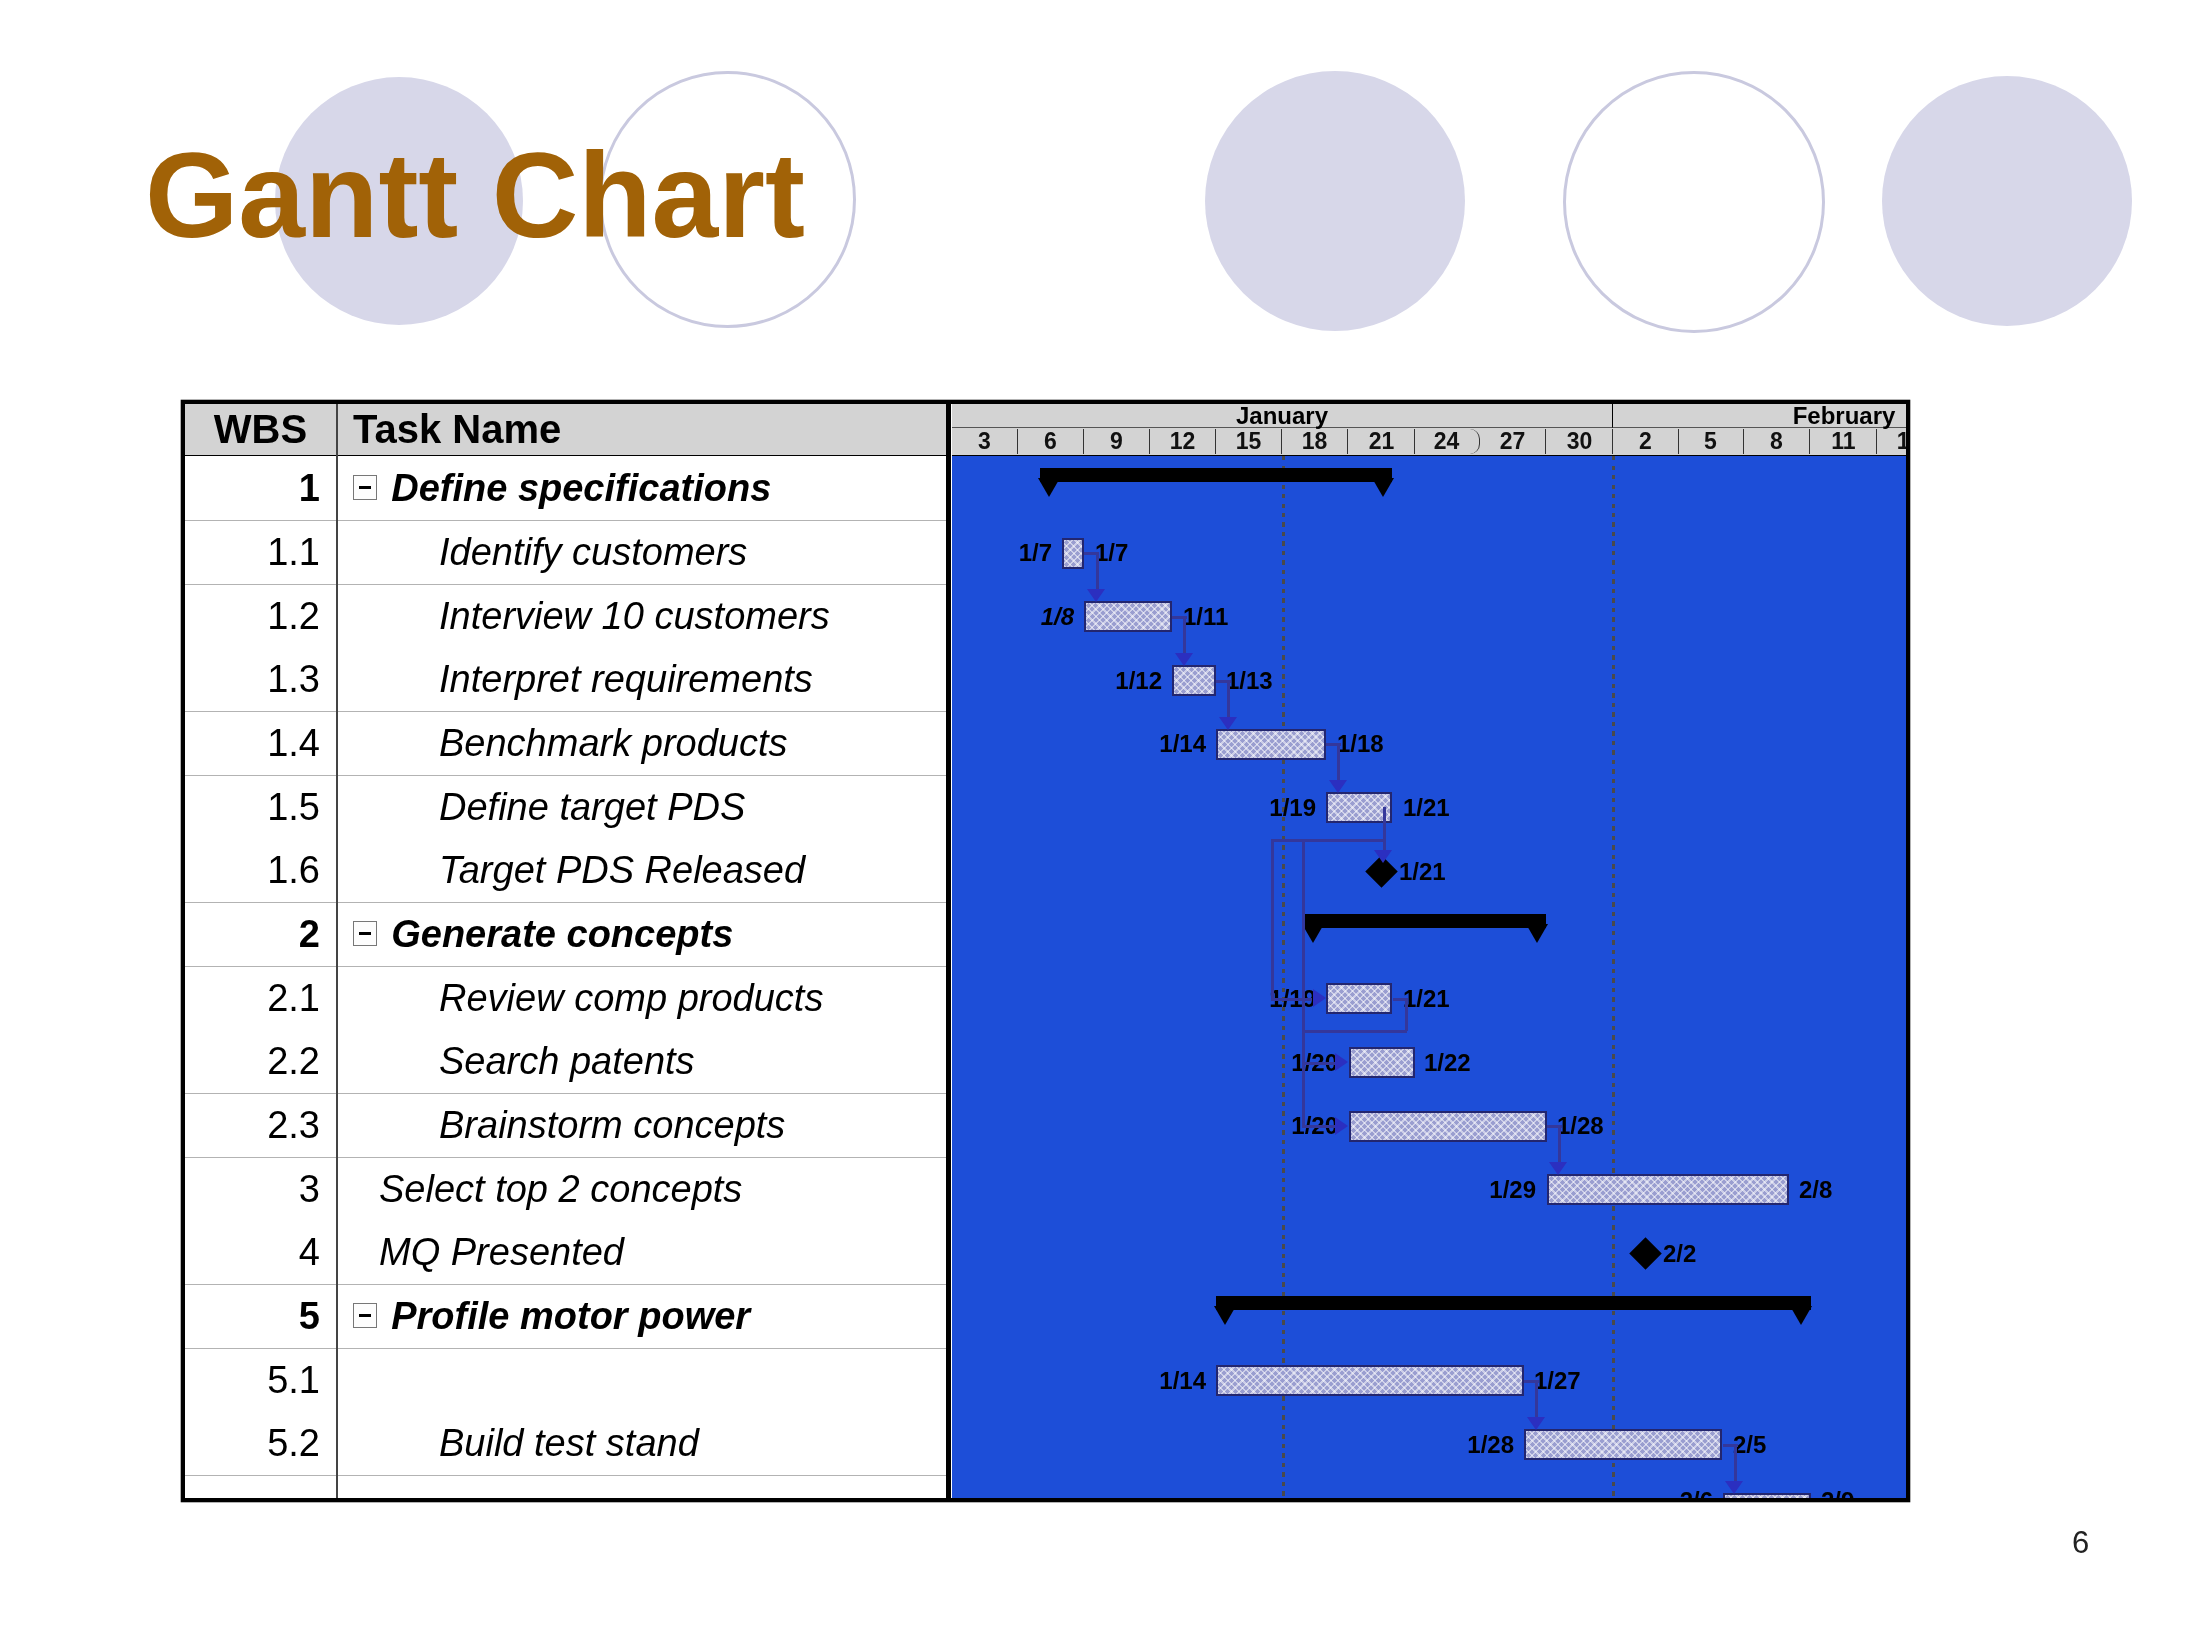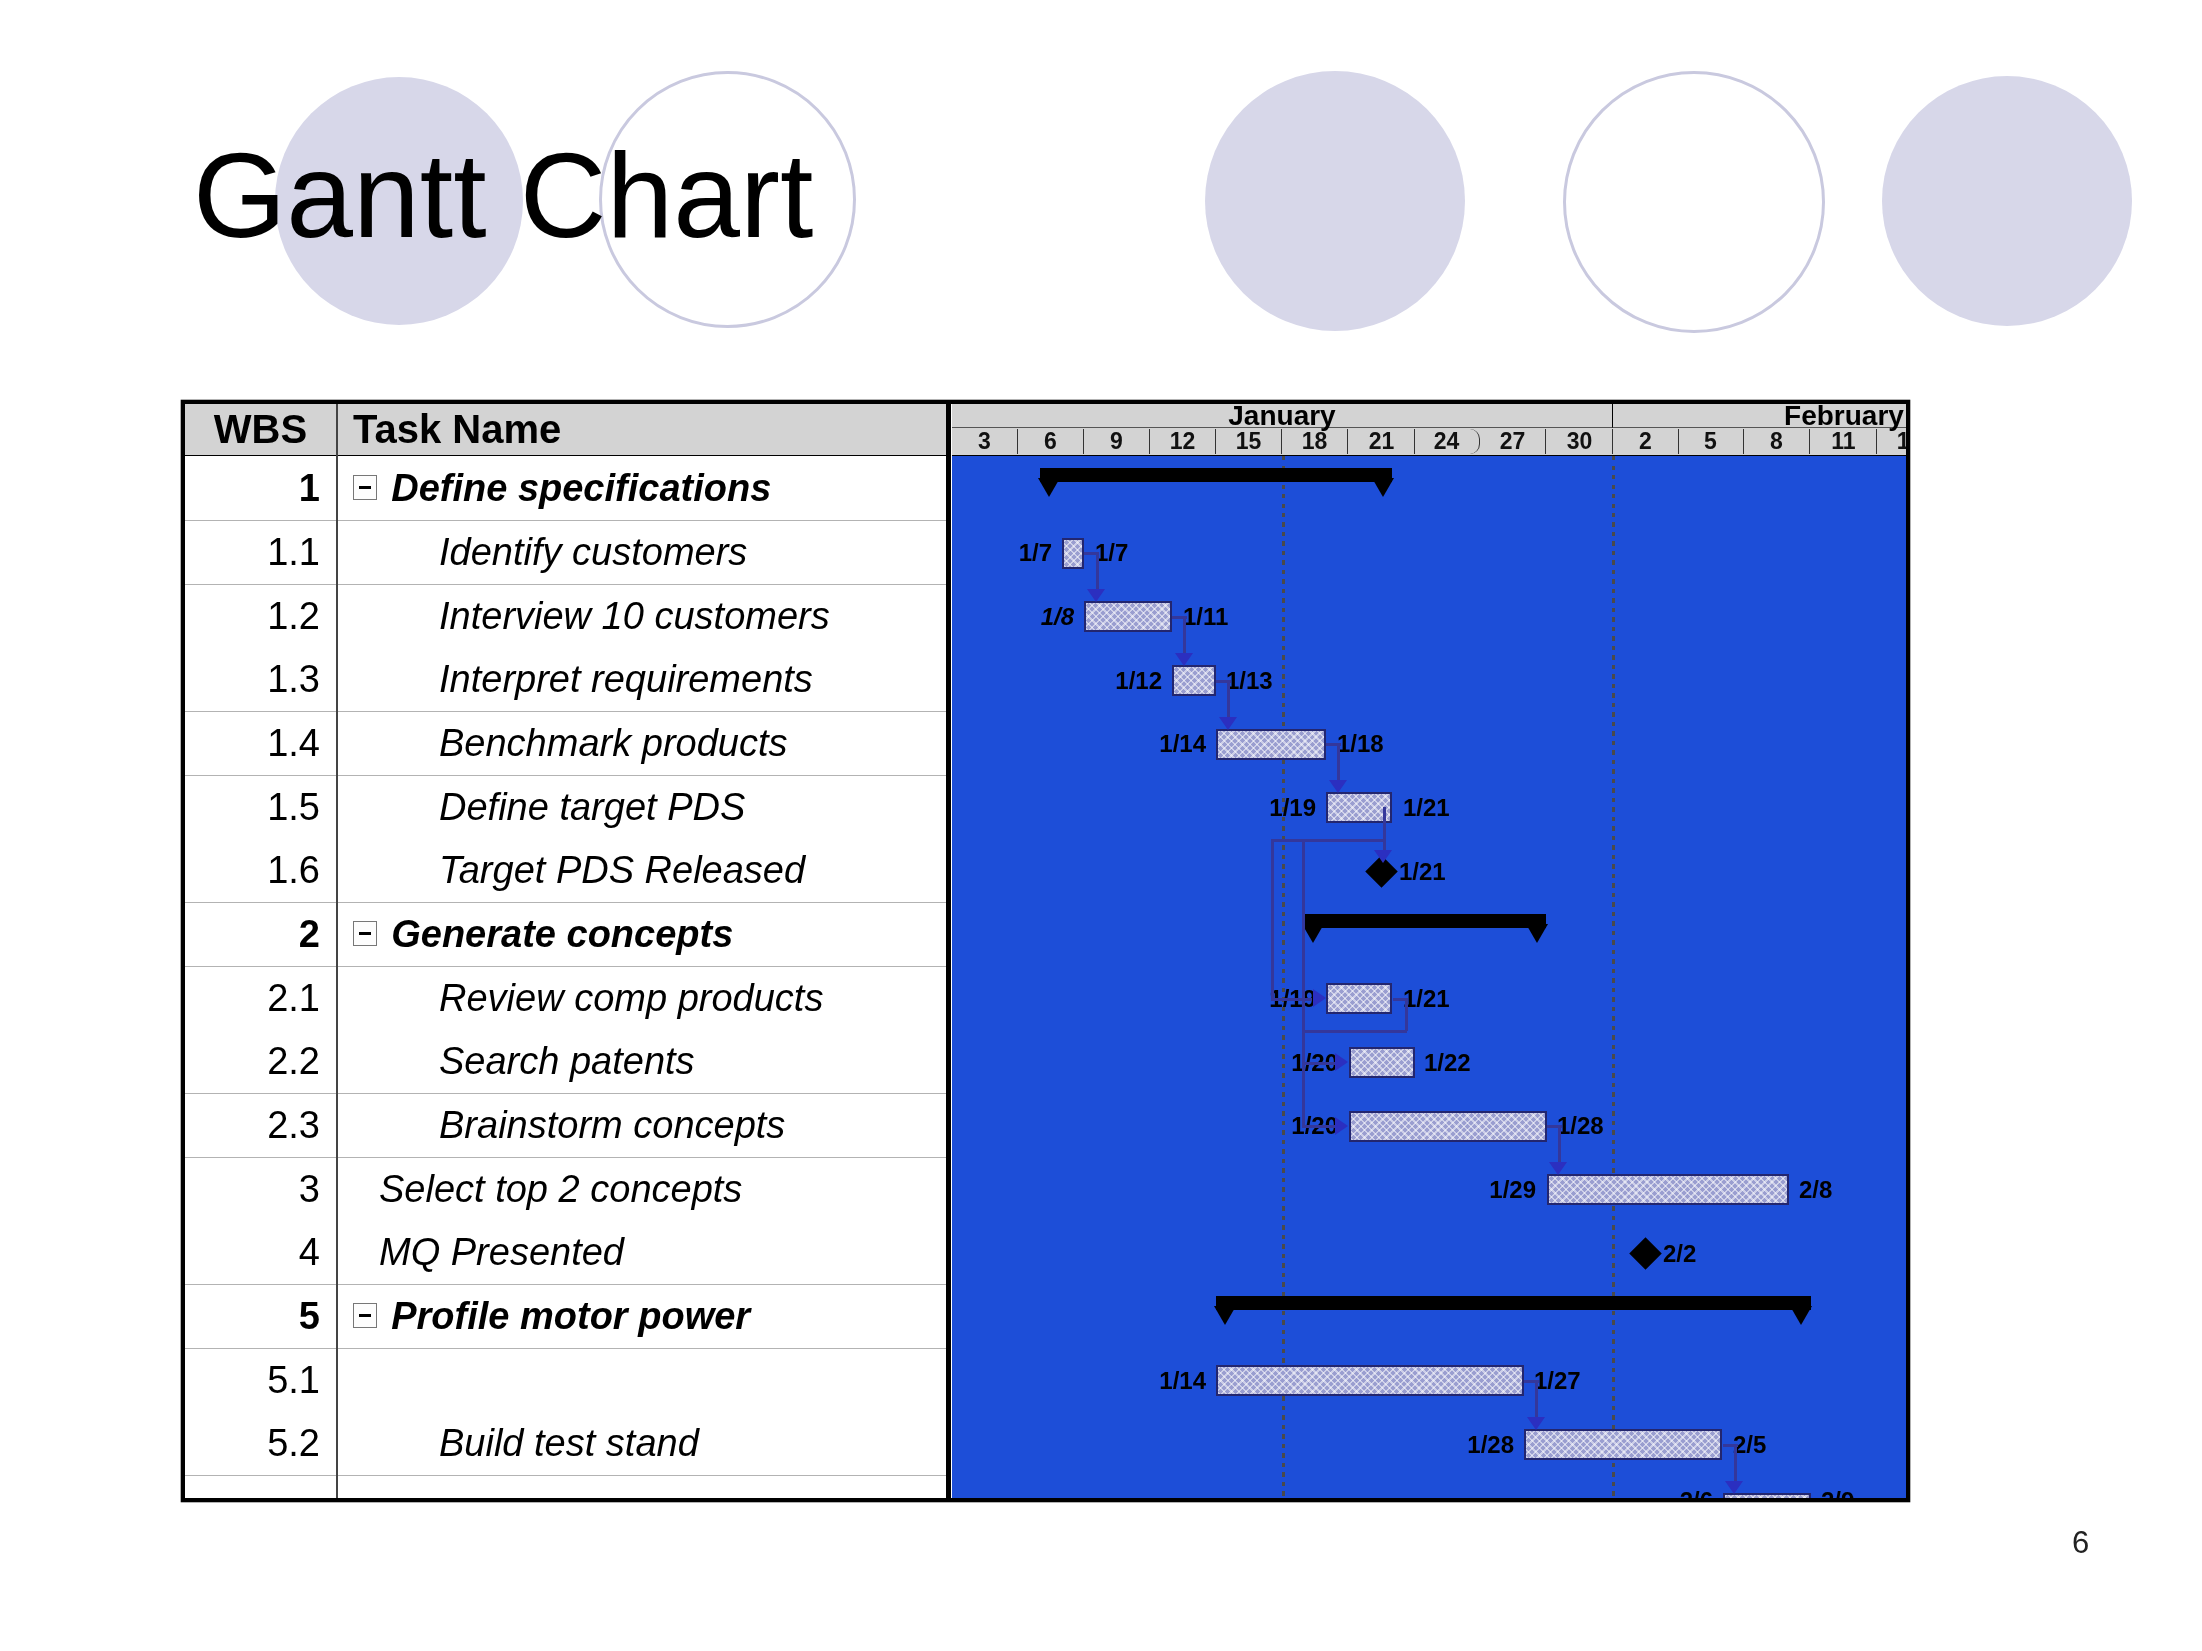--- a/index.html
+++ b/index.html
@@ -1,35 +1,35 @@
 <!DOCTYPE html>
 <html style="font-size:13.8px"><head>
 <meta charset="utf-8">
 <style>
   html,body{margin:0;padding:0;background:#fff;}
   .slide{position:relative;width:2203px;height:1652px;background:#ffffff;
          font-family:"Liberation Sans",sans-serif;overflow:hidden;}
   .circle{position:absolute;border-radius:50%;z-index:1;}
   .page-title{position:absolute;left:145px;top:126px;z-index:2;font-size:120px;
-              color:#000000;letter-spacing:0px;font-weight:400;margin-left:48px;}
+              color:#a16207;letter-spacing:0px;font-weight:700;}
   .pagenum{position:absolute;left:2072px;top:1525px;font-size:31px;color:#222;}
   .gantt{position:absolute;left:185px;top:404px;width:1721px;height:1094px;
          background:#fff;box-shadow:0 0 0 4.3px #000;z-index:3;overflow:hidden;}
   .hdr-left{position:absolute;left:0;top:0;width:764px;height:52px;background:#d3d3d3;
             border-bottom:1.7px solid #000;box-sizing:border-box;}
   .hdr-wbs{position:absolute;left:0;top:0;width:151px;height:50px;line-height:50px;
            text-align:center;font-size:40px;font-weight:bold;color:#000;}
   .hdr-task{position:absolute;left:168px;top:0;height:50px;line-height:50px;
             font-size:40px;font-weight:bold;color:#000;}
   .vdiv-thin{position:absolute;left:151px;top:0;width:1.7px;height:1094px;background:#444;z-index:6;}
   .vdiv-thick{position:absolute;left:761px;top:0;width:5.2px;height:1094px;background:#000;z-index:7;}
   .chart-hdr{position:absolute;left:767px;top:0;width:1123px;height:52px;background:#d3d3d3;
              border-bottom:1.7px solid #000;box-sizing:border-box;}
   .month{position:absolute;top:0;height:24px;line-height:24px;text-align:center;
-         font-size:28px;font-weight:bold;color:#000;border-bottom:0.9px solid #555;
+         font-size:24px;font-weight:bold;color:#000;border-bottom:0.9px solid #555;
          box-sizing:border-box;}
   .tick{position:absolute;top:25px;height:25px;line-height:25px;text-align:center;
         font-size:23px;font-weight:bold;color:#111;border-right:0.9px solid #333;
         box-sizing:border-box;}
   .lrow{position:absolute;left:0;width:764px;height:64px;border-bottom:0.9px solid #b3b3b3;
         box-sizing:border-box;background:#fff;}
   .wbs-cell{position:absolute;left:0;top:0;width:135px;height:64px;line-height:62px;
             text-align:right;font-size:38px;color:#000;}
   .task-cell{position:absolute;top:0;height:64px;line-height:62px;font-size:38px;color:#000;white-space:nowrap;font-style:italic;}
   .bold{font-weight:bold;}

